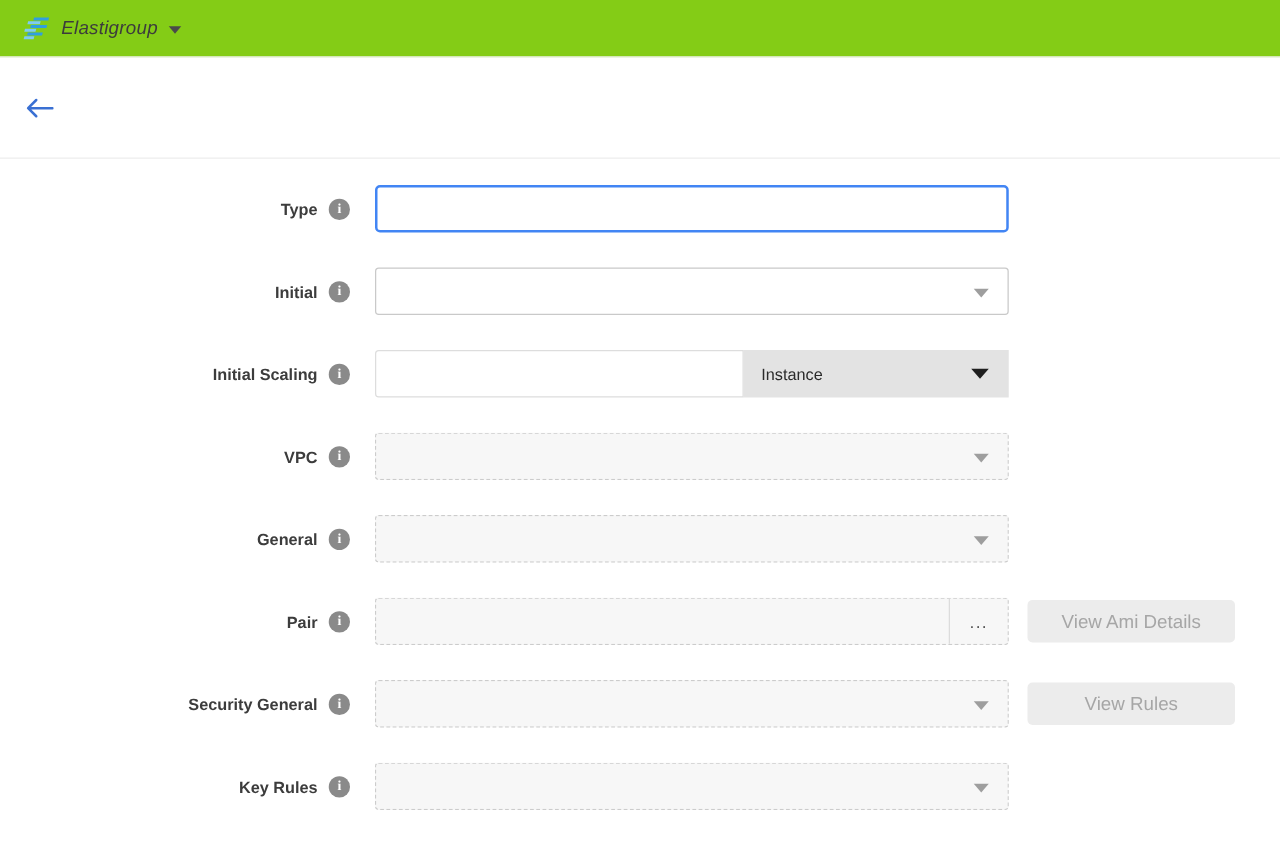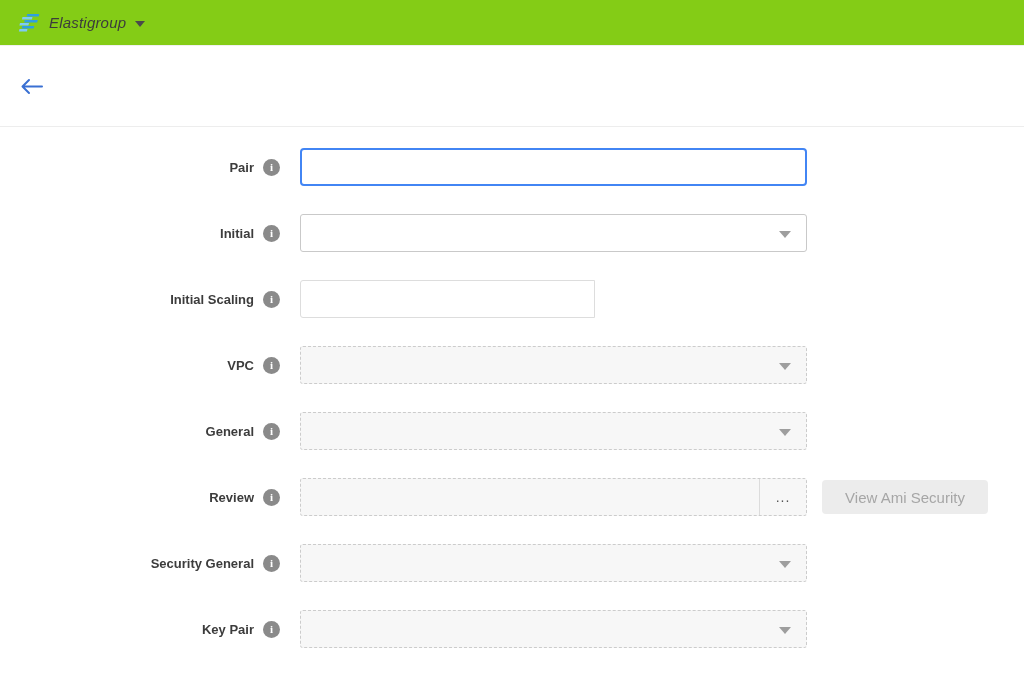--- a/index.html
+++ b/index.html
@@ -88,107 +88,112 @@
     <svg width="23" height="17" viewBox="0 0 23 17">
       <path d="M9 2 L2.5 8.5 L9 15 M3 8.5 H22" stroke="#3a70d3" stroke-width="2" fill="none" stroke-linecap="round" stroke-linejoin="round"></path>
     </svg>
   </span>
 </div>
 
 <div class="form">
 
   <div class="row">
     <div class="label-block">
+      <span class="flabel">Type</span>
+      <span class="info">i</span>
+    </div>
+    <div class="field-area">
+      <input class="text-input" value="" style="">
+    </div>
+  </div>
+
+  <div class="row">
+    <div class="label-block">
+      <span class="flabel">Initial</span>
+      <span class="info">i</span>
+    </div>
+    <div class="field-area">
+      <div class="select">
+        <span></span>
+        <span class="caret"></span>
+      </div>
+    </div>
+  </div>
+
+  <div class="row">
+    <div class="label-block">
+      <span class="flabel">Initial Scaling</span>
+      <span class="info">i</span>
+    </div>
+    <div class="field-area">
+      <input class="text-input plain" value="" style="">
+      <div class="unit-select">
+        <span class="sel-value">Instance</span>
+        <span class="caret"></span>
+      </div>
+    </div>
+  </div>
+
+  <div class="row">
+    <div class="label-block">
+      <span class="flabel">VPC</span>
+      <span class="info">i</span>
+    </div>
+    <div class="field-area">
+      <div class="select disabled">
+        <span></span>
+        <span class="caret"></span>
+      </div>
+    </div>
+  </div>
+
+  <div class="row">
+    <div class="label-block">
+      <span class="flabel">General</span>
+      <span class="info">i</span>
+    </div>
+    <div class="field-area">
+      <div class="select disabled">
+        <span></span>
+        <span class="caret"></span>
+      </div>
+    </div>
+  </div>
+
+  <div class="row">
+    <div class="label-block">
       <span class="flabel">Pair</span>
       <span class="info">i</span>
     </div>
     <div class="field-area">
-      <input class="text-input" value="" style="">
-    </div>
-  </div>
-
-  <div class="row">
-    <div class="label-block">
-      <span class="flabel">Initial</span>
-      <span class="info">i</span>
-    </div>
-    <div class="field-area">
-      <div class="select">
-        <span></span>
-        <span class="caret"></span>
-      </div>
-    </div>
-  </div>
-
-  <div class="row">
-    <div class="label-block">
-      <span class="flabel">Initial Scaling</span>
-      <span class="info">i</span>
-    </div>
-    <div class="field-area">
-      <input class="text-input plain" value="" style="">
-    </div>
-  </div>
-
-  <div class="row">
-    <div class="label-block">
-      <span class="flabel">VPC</span>
-      <span class="info">i</span>
-    </div>
-    <div class="field-area">
-      <div class="select disabled">
-        <span></span>
-        <span class="caret"></span>
-      </div>
-    </div>
-  </div>
-
-  <div class="row">
-    <div class="label-block">
-      <span class="flabel">General</span>
-      <span class="info">i</span>
-    </div>
-    <div class="field-area">
-      <div class="select disabled">
-        <span></span>
-        <span class="caret"></span>
-      </div>
-    </div>
-  </div>
-
-  <div class="row">
-    <div class="label-block">
-      <span class="flabel">Review</span>
-      <span class="info">i</span>
-    </div>
-    <div class="field-area">
       <div class="select disabled image-field">
         <span></span>
         <span class="browse">...</span>
       </div>
-      <button class="action-btn">View Ami Security</button>
+      <button class="action-btn">View Ami Details</button>
     </div>
   </div>
 
   <div class="row">
     <div class="label-block">
       <span class="flabel">Security General</span>
       <span class="info">i</span>
     </div>
     <div class="field-area">
       <div class="select disabled">
         <span></span>
         <span class="caret"></span>
       </div>
-    </div>
-  </div>
-
-  <div class="row">
-    <div class="label-block">
-      <span class="flabel">Key Pair</span>
+      <button class="action-btn">View Rules</button>
+    </div>
+  </div>
+
+  <div class="row">
+    <div class="label-block">
+      <span class="flabel">Key Rules</span>
       <span class="info">i</span>
     </div>
     <div class="field-area">
       <div class="select disabled">
         <span></span>
         <span class="caret"></span>
       </div>
     </div>
   </div>
 

